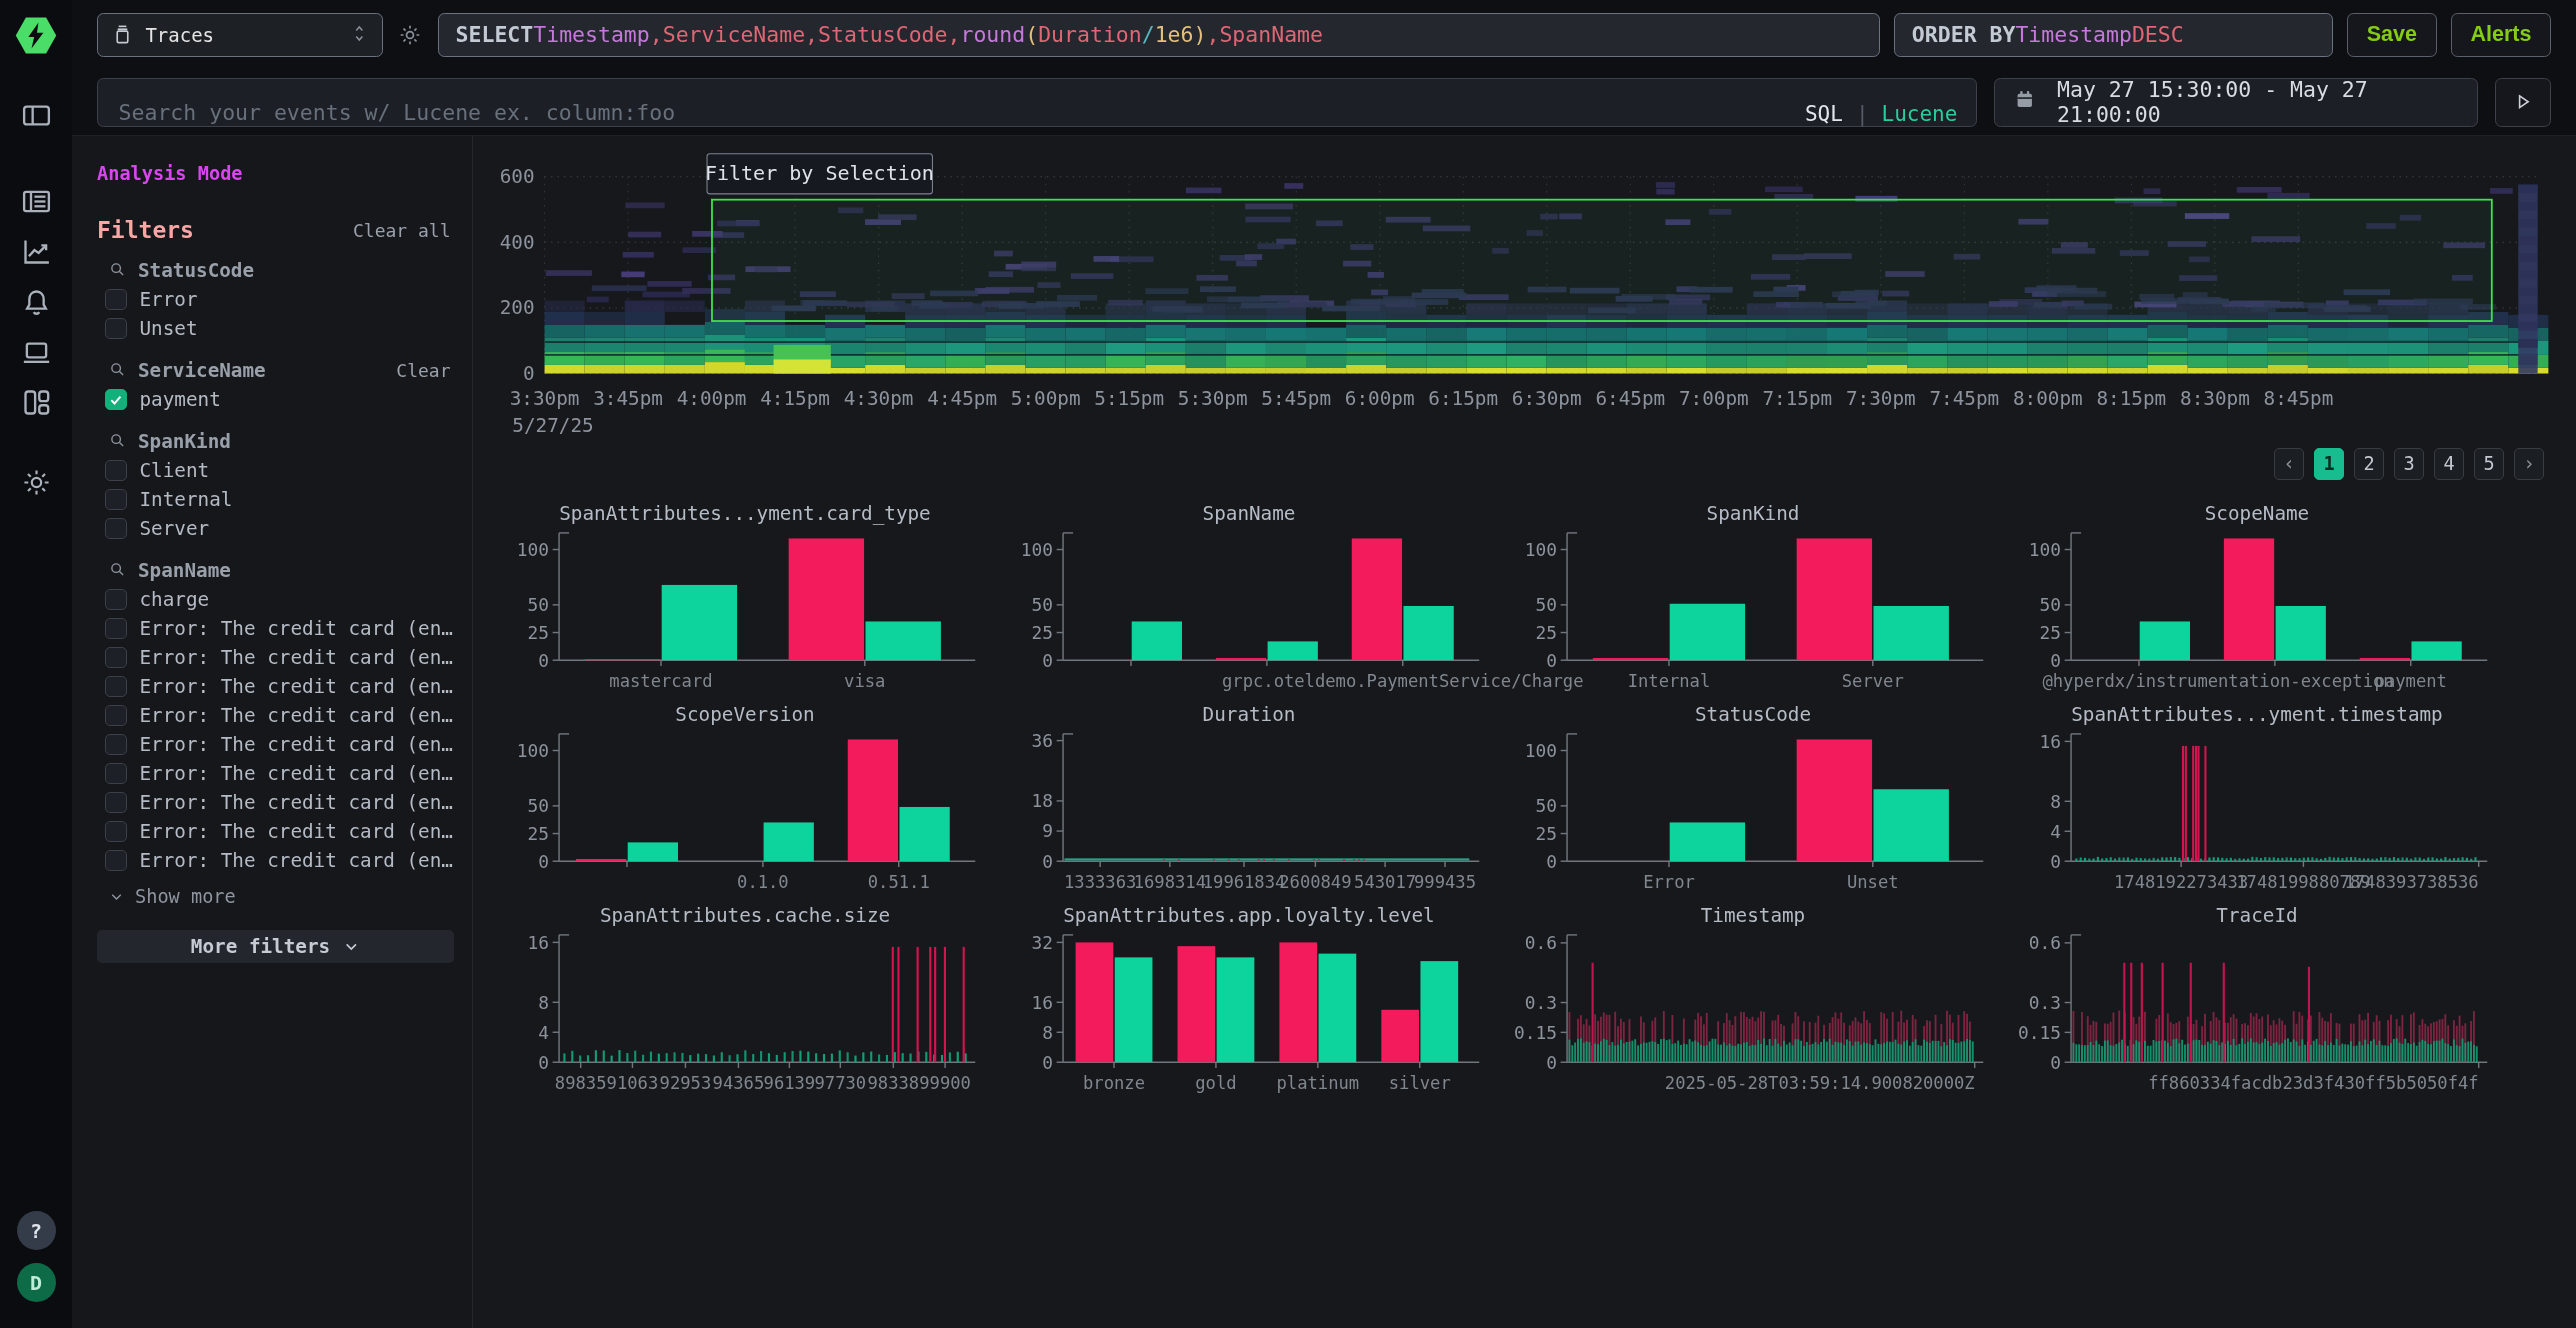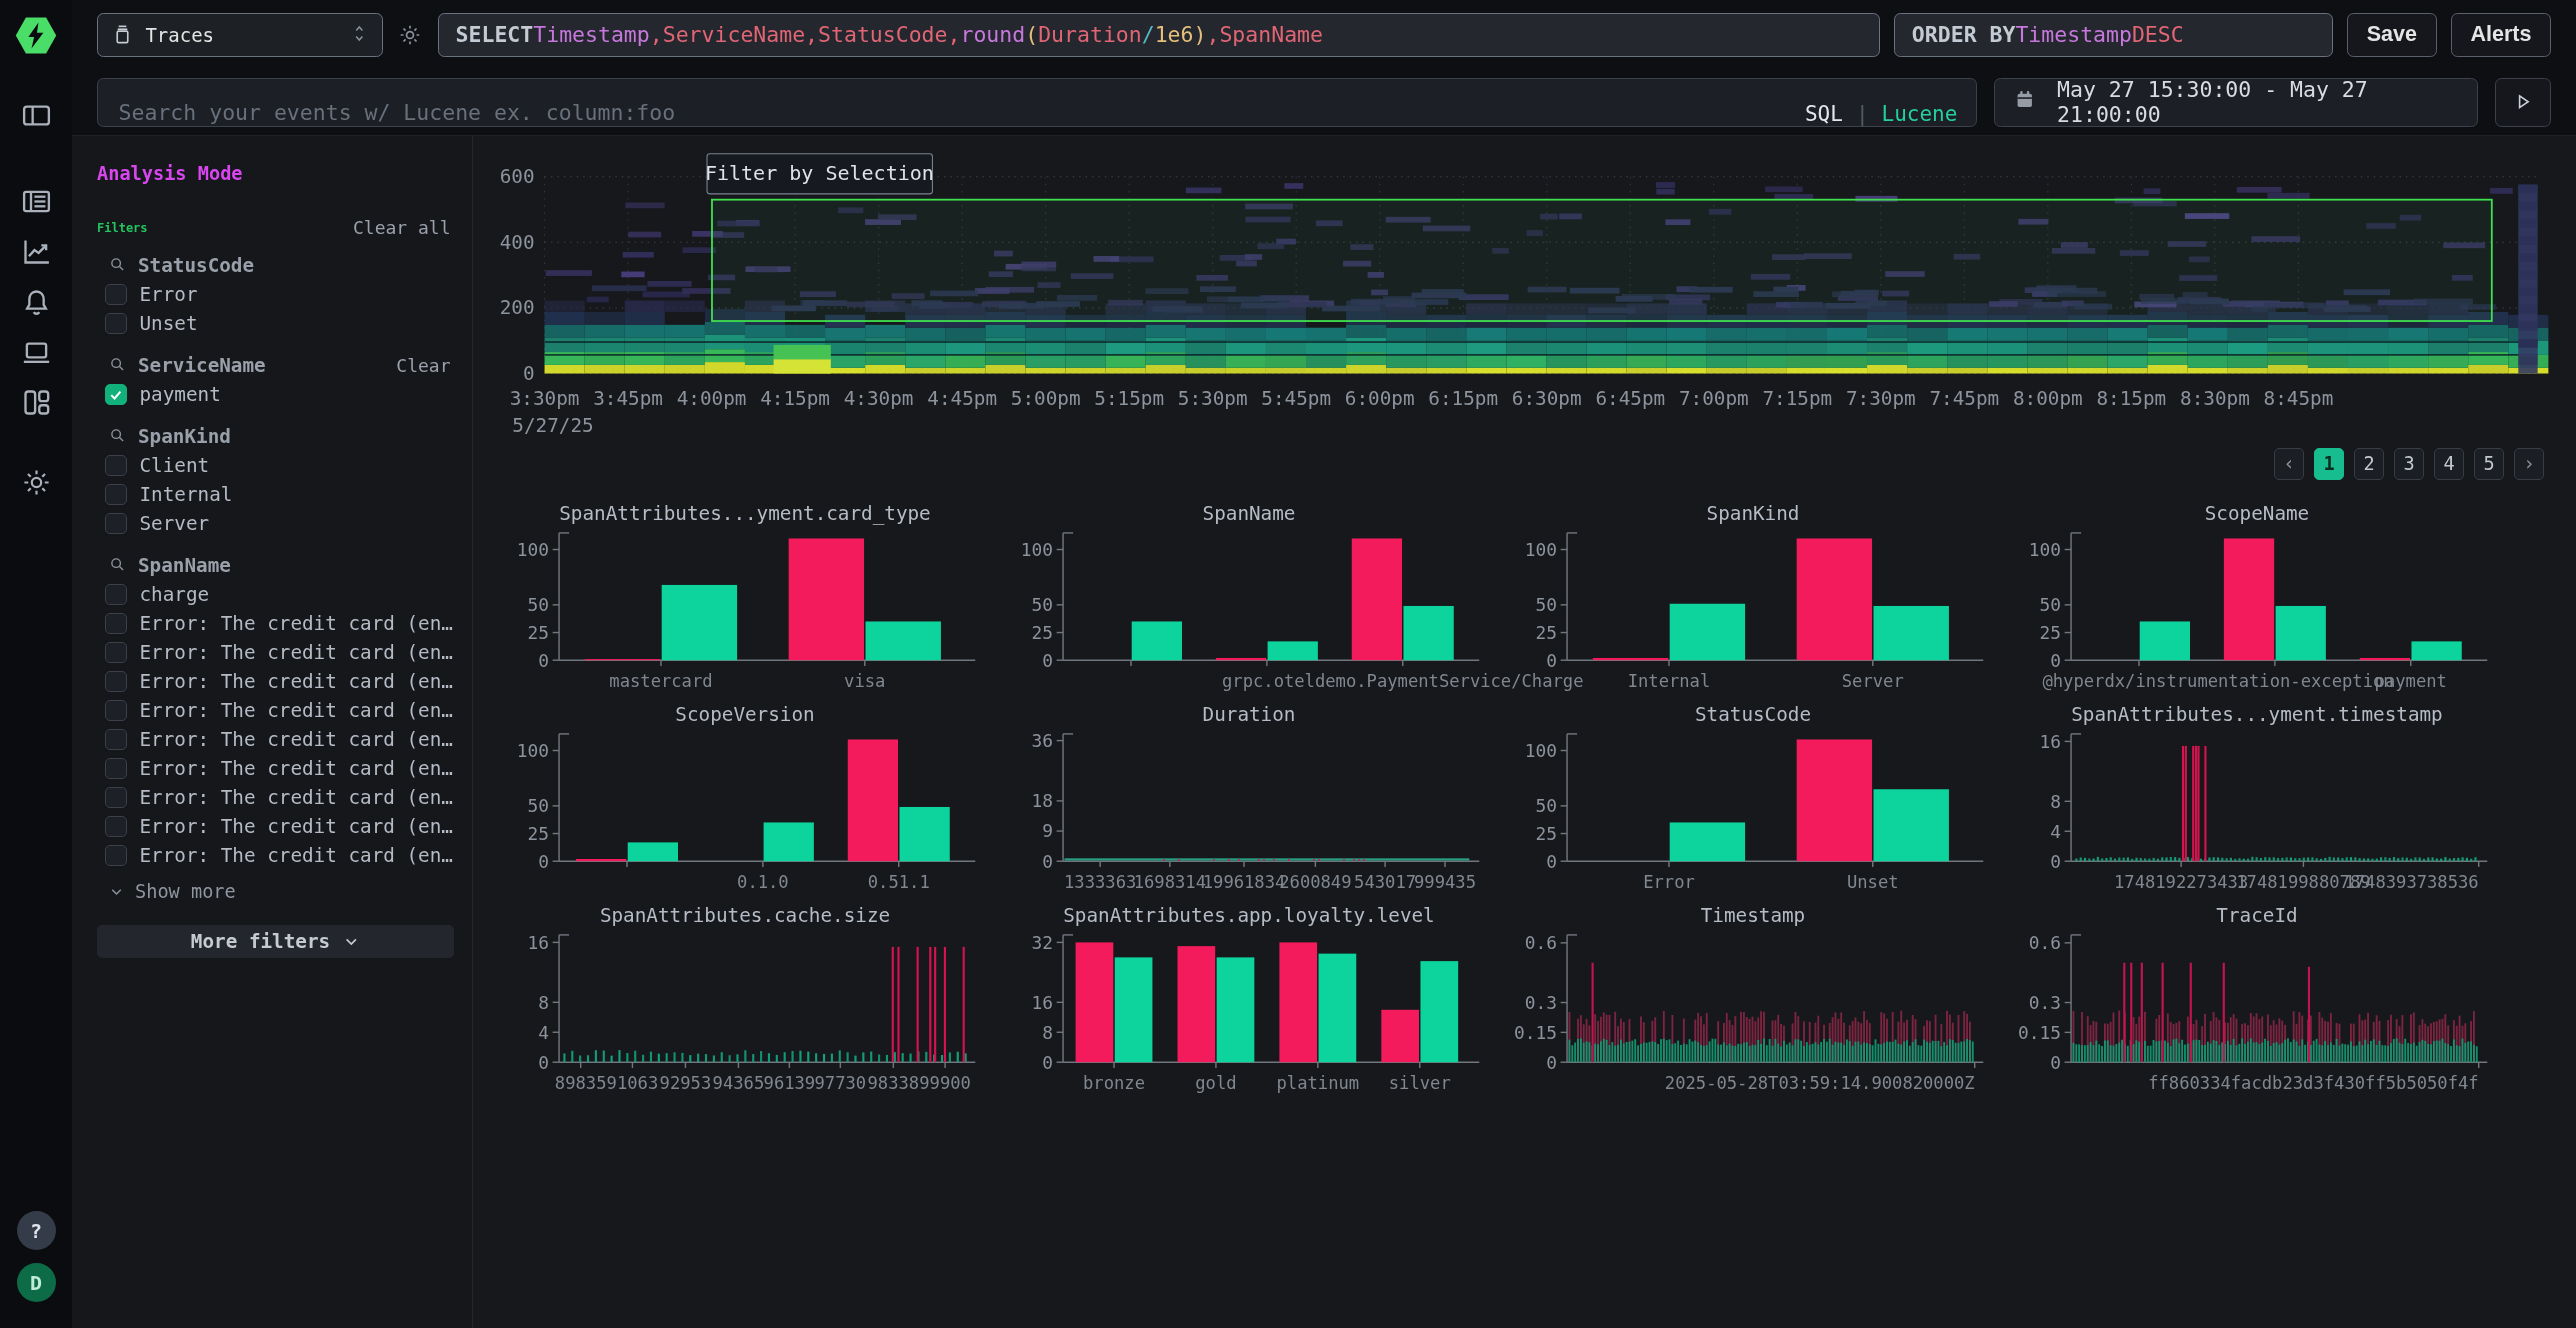--- a/index.html
+++ b/index.html
@@ -32,21 +32,21 @@
   .icon-btn{color:#8a919b;display:flex;align-items:center;justify-content:center}
   .code-box{flex:1;height:44px;border:1.4px solid #6b7280;border-radius:6.4px;background:#24272d;
     display:flex;align-items:center;padding:0 17px;font-size:21.5px;white-space:nowrap;overflow:hidden;box-sizing:border-box}
   .order-box{flex:none;width:439px}
   .tk-kw{color:#c3cad4;font-weight:bold}
   .tk-purple{color:#c678dd}
   .tk-red{color:#e06575}
   .tk-yellow{color:#e5c07b}
   .tk-teal{color:#56b6c2}
   .btn{height:44px;padding:0 18.6px;border:1.4px solid #5a616c;border-radius:6.4px;background:#15171c;
-    color:#e5e5e5;font-size:21.5px;font-weight:bold;display:flex;align-items:center;box-sizing:border-box}
+    color:#84cc16;font-size:21.5px;font-weight:bold;display:flex;align-items:center;box-sizing:border-box}
   
   .searchrow{height:67px;background:#0d0f13;display:flex;align-items:center;padding:0 25px;gap:17px;
     border-bottom:1.4px solid #1e2126;box-sizing:border-box}
   .search-box{flex:1;height:49px;background:#1c1f25;border:1.4px solid #3c414b;border-radius:6.4px;
     display:flex;align-items:flex-end;padding:0 18.6px;box-sizing:border-box}
   .search-box input{flex:1;background:transparent;border:none;outline:none;color:#d6dae1;
     font-family:inherit;font-size:21.5px}
   .search-box input::placeholder{color:#68707c}
   .mode-toggle{font-size:21px;display:flex;gap:13px;padding-left:15.7px;align-items:center}
   .mode-sql{color:#e3e7ed}
@@ -59,21 +59,21 @@
   
   .content{position:absolute;top:136px;left:0;right:0;bottom:0;display:flex}
   .sidepanel{width:401px;flex:none;background:#15171b;border-right:1.4px solid #23262c;overflow:hidden;box-sizing:border-box}
   .main{flex:1;position:relative;background:#16181c;overflow:hidden}
   .sec-label{margin:27px 0 0 25px;font-size:18.6px;font-weight:bold;color:#d946ef}
   .mode-list{margin:14.3px 0 0 34px;border-left:2.1px solid #31363f}
   .mode-item{height:34px;display:flex;align-items:center;padding-left:26px;font-size:19.3px;color:#a6adb7;position:relative;cursor:default}
   .mode-item.active{color:#e8ebef}
   .mode-item.active::before{content:'';position:absolute;left:-2.1px;width:2.1px;top:3.6px;bottom:3.6px;background:#1fc08e}
   .filters-head{display:flex;margin:33px 21.5px 0 25px;align-items:center}
-  .filters-title{font-size:12px;font-weight:bold;color:#22c55e}
+  .filters-title{font-size:23px;font-weight:bold;color:#fca5a5}
   .clear-link{margin-left:auto;font-size:18px;color:#9aa1ab}
   .fgroup{margin-top:13px}
   .fg-head{display:flex;align-items:center;margin:0 21.5px 0 36px;height:29px;gap:11.4px}
   .fg-name{font-size:19.3px;font-weight:bold;color:#99a0aa}
   .fopt{display:flex;align-items:center;height:29px;margin:0 14.3px 0 33px;gap:13px}
   .cbox{width:21.5px;height:21.5px;border-radius:5px;border:1.4px solid #3b404a;background:#1d2026;flex:none;
     display:flex;align-items:center;justify-content:center;box-sizing:border-box}
   .cbox.checked{background:#12b07a;border-color:#12b07a}
   .fopt-label{font-size:19.3px;color:#b5bbc5;white-space:nowrap;overflow:hidden;text-overflow:ellipsis}
   .show-more{display:flex;align-items:center;gap:10px;margin:7.2px 0 0 36px;height:29px;font-size:18.6px;color:#8f96a0}

